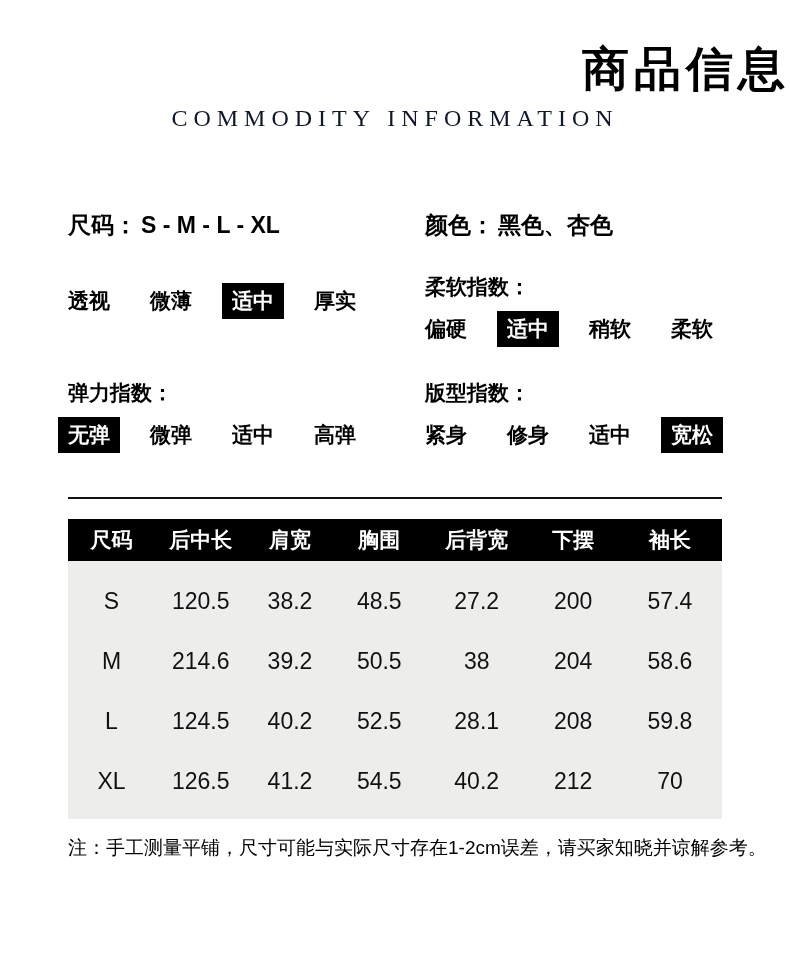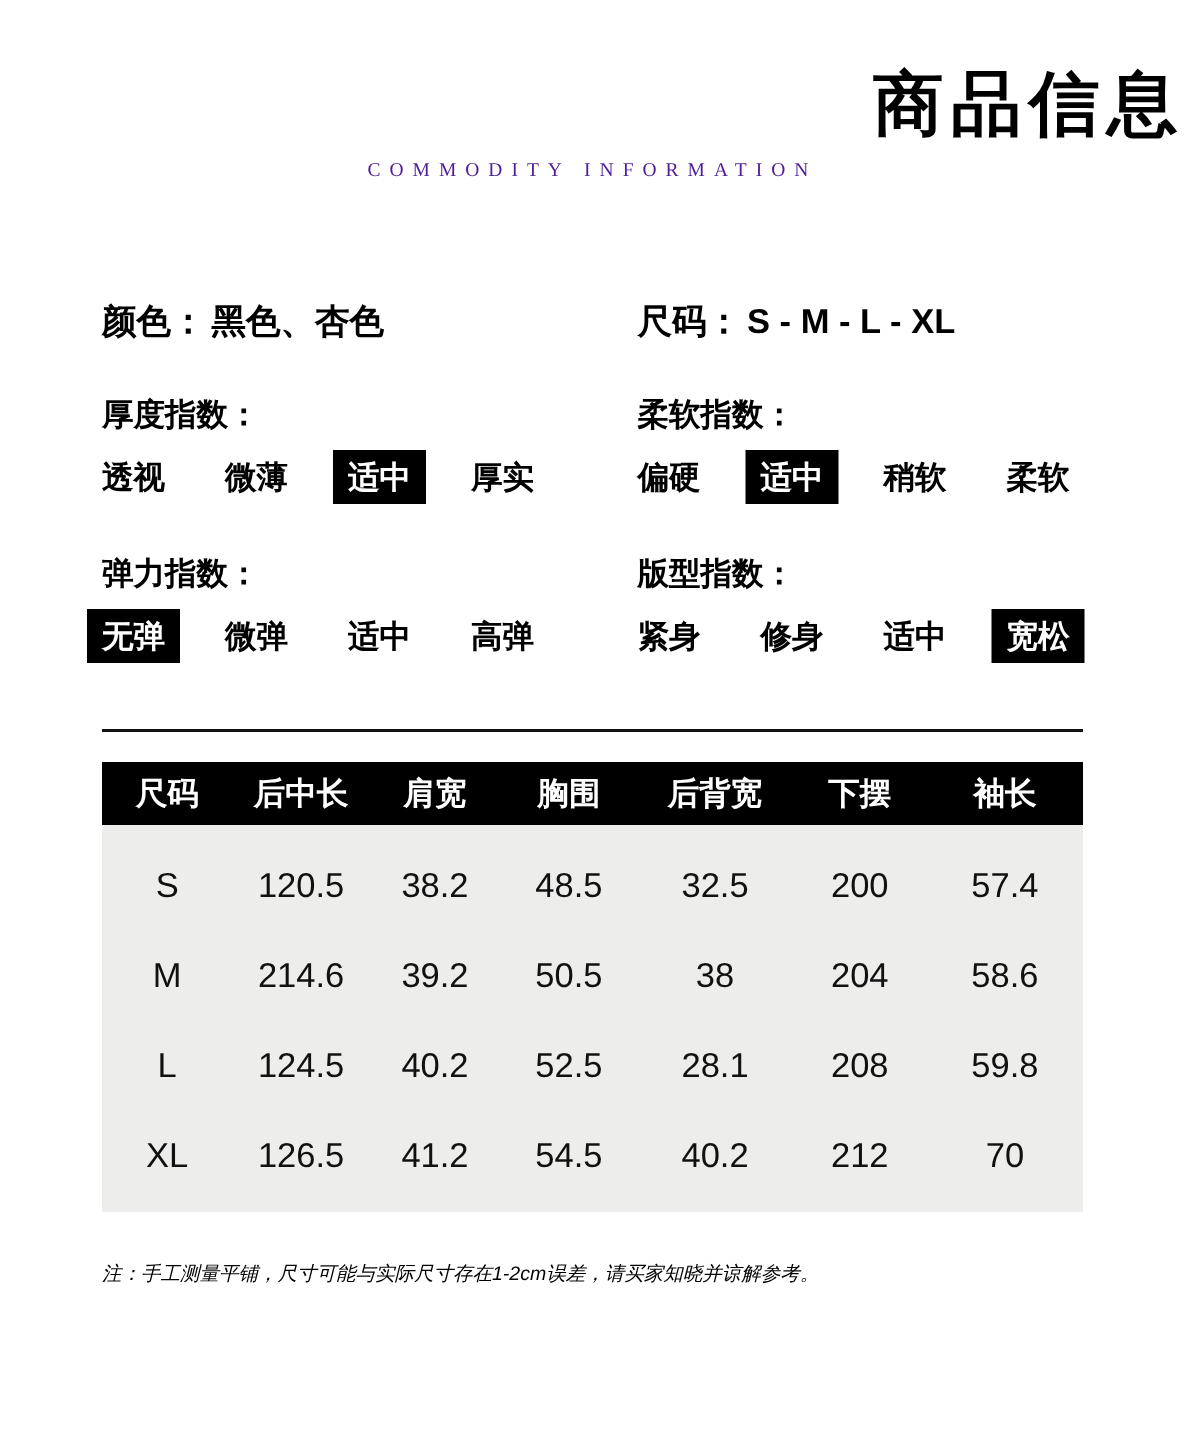--- a/index.html
+++ b/index.html
@@ -20,23 +20,23 @@
     text-align: right;
     font-size: 47px;
     font-weight: bold;
     letter-spacing: 5px;
     line-height: 1.3;
   }
   .subtitle {
     margin-top: 6px;
     text-align: center;
     font-family: "Liberation Serif", serif;
-    font-size: 13px;
+    font-size: 24px;
     letter-spacing: 6px;
-    color: #4c1d95;
+    color: #0f172a;
   }
 
   
   .specs {
     margin-top: 78px;
     display: grid;
     grid-template-columns: 357px 1fr;
   }
   .spec-item {
     font-size: 23px;
@@ -107,50 +107,48 @@
     grid-template-columns: 13.3% 14% 13.3% 14% 15.8% 13.7% 15.9%;
     height: 60px;
     align-items: center;
     text-align: center;
     font-size: 23px;
     color: #111111;
   }
 
   
   .note {
-    margin-top: 32px;
-    font-size: 13px;
+    margin-top: 16px;
+    font-size: 19px;
     color: #000000;
     white-space: nowrap;
-    font-style: italic;
   }
 </style>
 </head>
 <body>
 
 <div class="page">
 
   <div class="title">商品信息</div>
   <div class="subtitle">COMMODITY INFORMATION</div>
 
   <div class="container">
 
     <div class="specs">
       <div class="spec-item">
+        <span>尺码：</span><span class="spec-value">S - M - L - XL</span>
+      </div>
+      <div class="spec-item">
         <span>颜色：</span><span class="spec-value">黑色、杏色</span>
       </div>
-      <div class="spec-item">
-        <span>尺码：</span><span class="spec-value">S - M - L - XL</span>
-      </div>
     </div>
 
     <div class="indices">
 
       <div class="index-block">
-        <div class="index-label">厚度指数：</div>
         <div class="index-options">
           <span class="index-option">透视</span>
           <span class="index-option">微薄</span>
           <span class="index-option selected">适中</span>
           <span class="index-option">厚实</span>
         </div>
       </div>
 
       <div class="index-block">
         <div class="index-label">柔软指数：</div>
@@ -199,21 +197,21 @@
         <div>后背宽</div>
         <div>下摆</div>
         <div>袖长</div>
       </div>
       <div class="t-body">
         <div class="t-row">
           <div>S</div>
           <div>120.5</div>
           <div>38.2</div>
           <div>48.5</div>
-          <div>32.5</div>
+          <div>27.2</div>
           <div>200</div>
           <div>57.4</div>
         </div>
         <div class="t-row">
           <div>M</div>
           <div>214.6</div>
           <div>39.2</div>
           <div>50.5</div>
           <div>38</div>
           <div>204</div>

